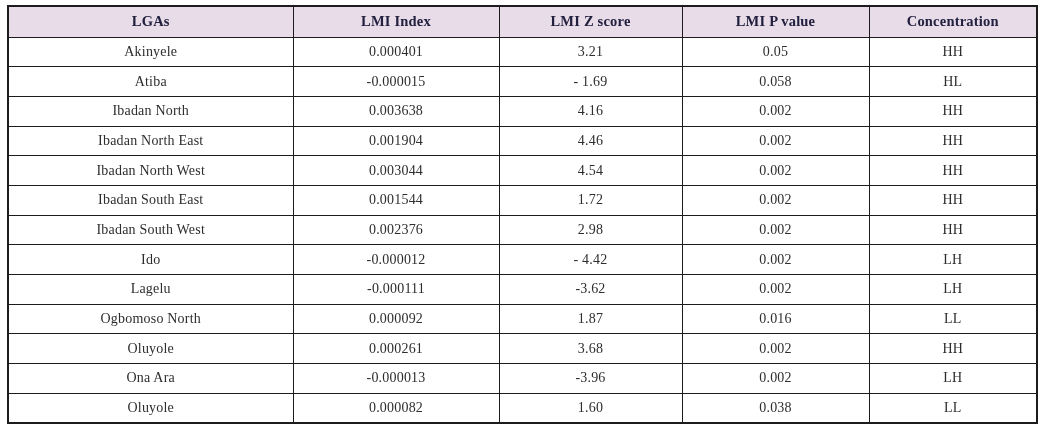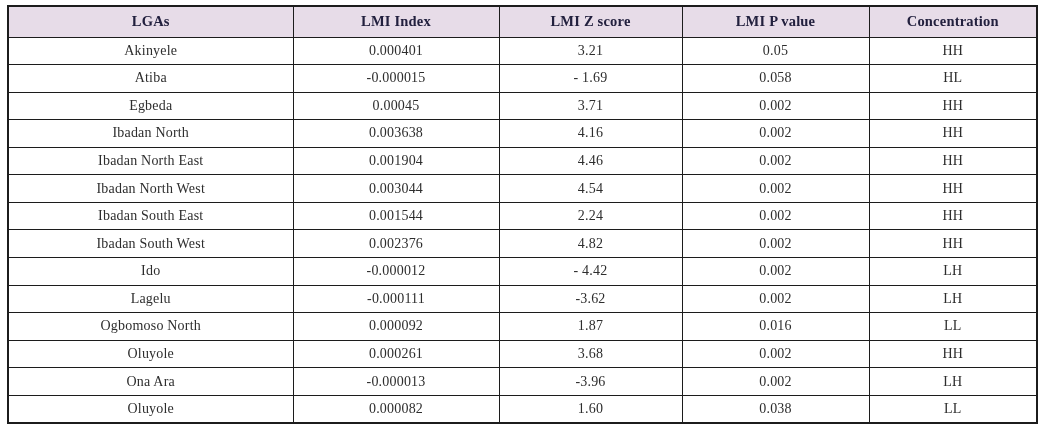--- a/index.html
+++ b/index.html
@@ -74,27 +74,20 @@
           <td>HH</td>
         </tr>
         <tr>
           <td>Atiba</td>
           <td>-0.000015</td>
           <td>- 1.69</td>
           <td>0.058</td>
           <td>HL</td>
         </tr>
         <tr>
-          <td>Egbeda</td>
-          <td>0.00045</td>
-          <td>3.71</td>
-          <td>0.002</td>
-          <td>HH</td>
-        </tr>
-        <tr>
           <td>Ibadan North</td>
           <td>0.003638</td>
           <td>4.16</td>
           <td>0.002</td>
           <td>HH</td>
         </tr>
         <tr>
           <td>Ibadan North East</td>
           <td>0.001904</td>
           <td>4.46</td>
@@ -104,28 +97,28 @@
         <tr>
           <td>Ibadan North West</td>
           <td>0.003044</td>
           <td>4.54</td>
           <td>0.002</td>
           <td>HH</td>
         </tr>
         <tr>
           <td>Ibadan South East</td>
           <td>0.001544</td>
-          <td>2.24</td>
+          <td>1.72</td>
           <td>0.002</td>
           <td>HH</td>
         </tr>
         <tr>
           <td>Ibadan South West</td>
           <td>0.002376</td>
-          <td>4.82</td>
+          <td>2.98</td>
           <td>0.002</td>
           <td>HH</td>
         </tr>
         <tr>
           <td>Ido</td>
           <td>-0.000012</td>
           <td>- 4.42</td>
           <td>0.002</td>
           <td>LH</td>
         </tr>

